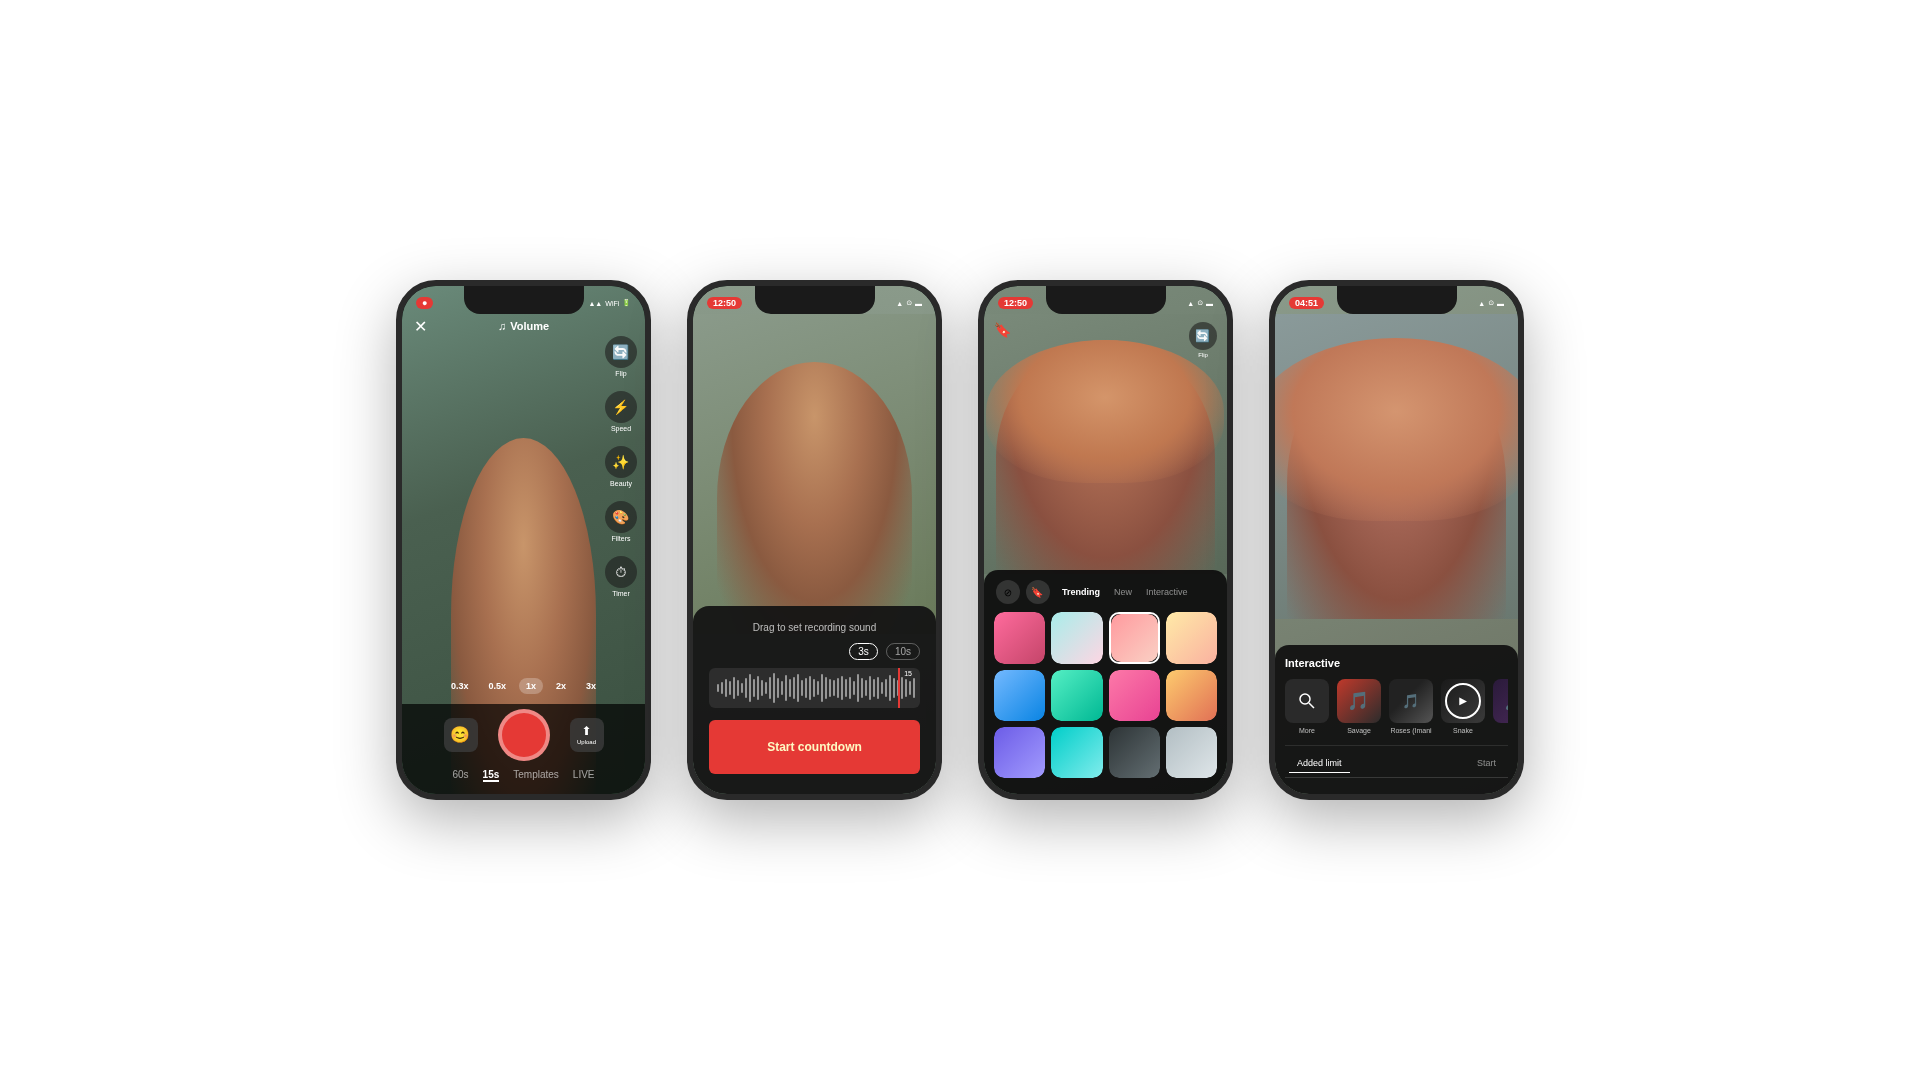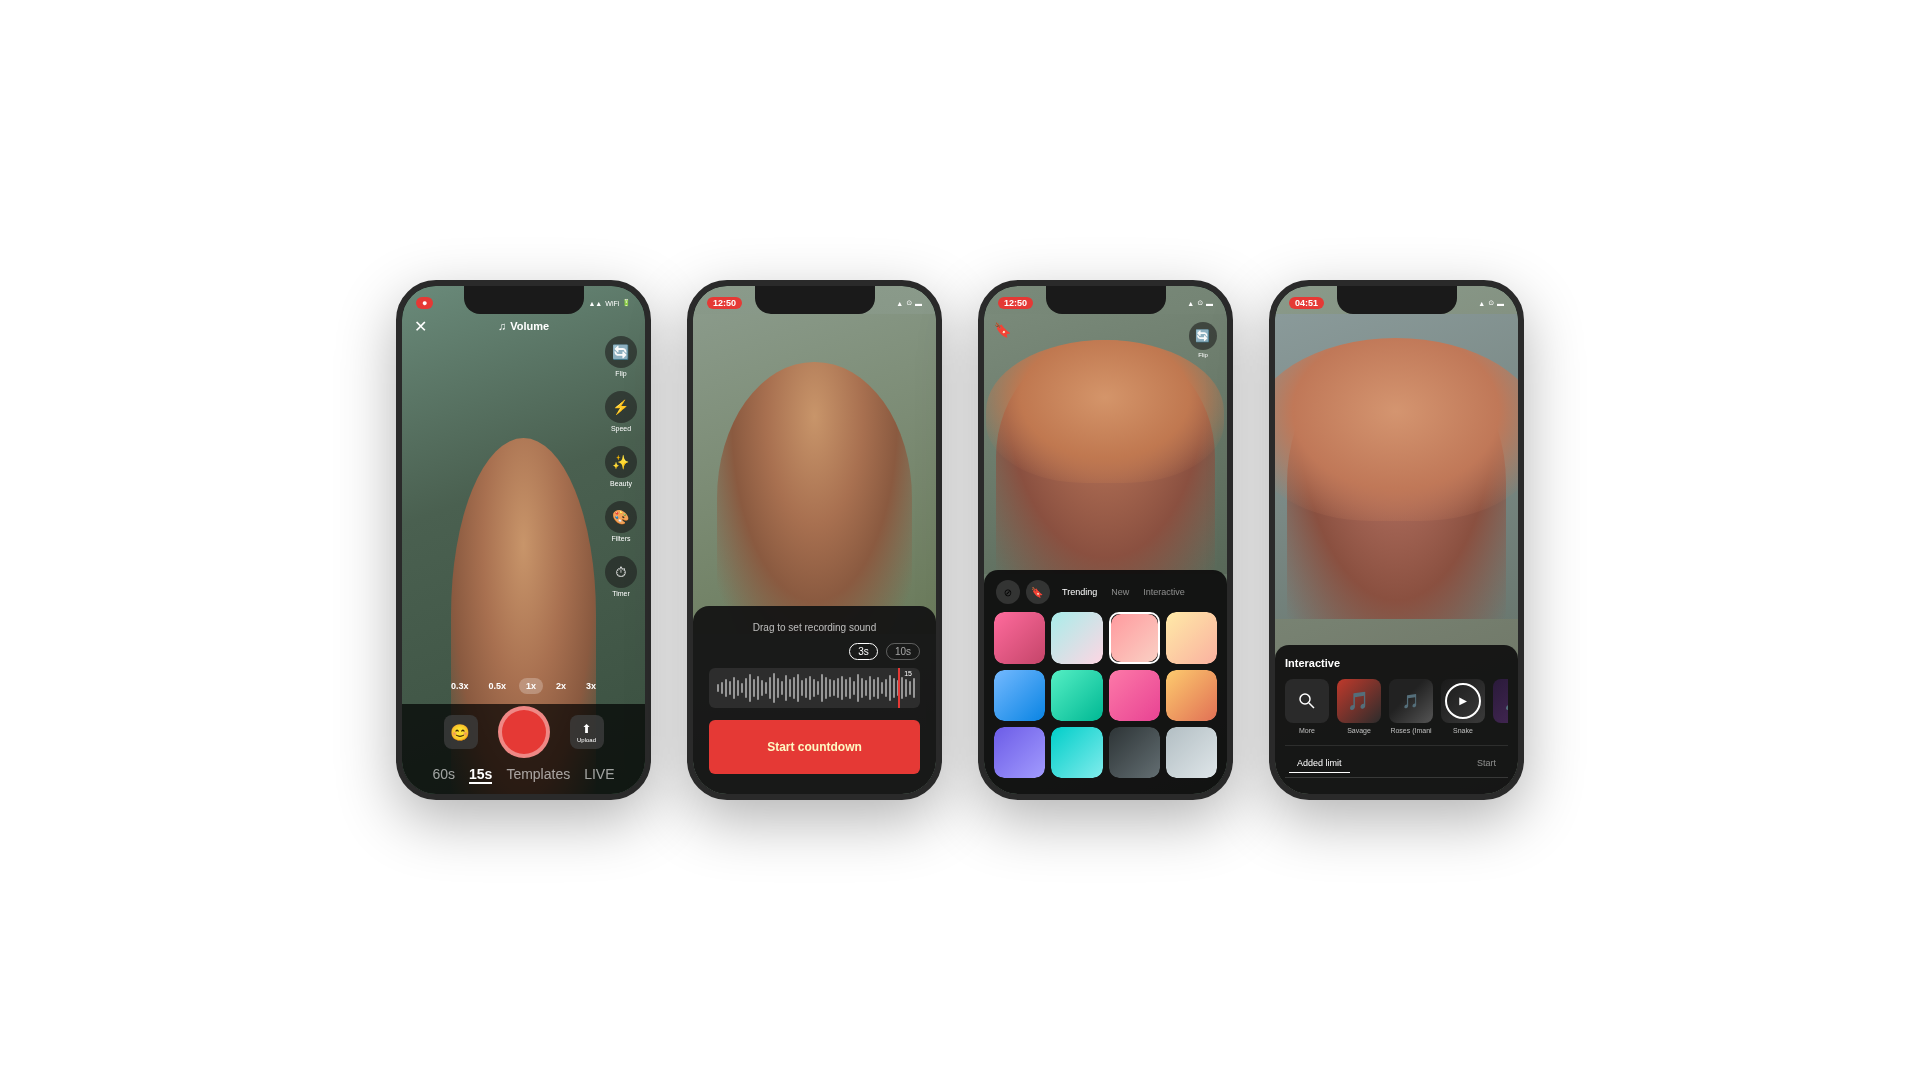--- a/index.html
+++ b/index.html
@@ -215,21 +215,21 @@
       align-items: center; justify-content: center;
       gap: 1px;
     }
     .upload-icon { color: white; font-size: 12px; }
     .upload-label { color: white; font-size: 6px; }
     .duration-tabs {
       display: flex;
       gap: 14px;
     }
     .dur-tab {
-      font-size: 14px;
+      font-size: 10px;
       color: rgba(255,255,255,0.6);
       text-align: right;
     }
     .dur-tab.active {
       color: white;
       font-weight: 700;
       border-bottom: 2px solid white;
     }
     
     .phone2-bg {
@@ -340,21 +340,21 @@
       margin-right: 4px;
     }
     .filter-tab {
       font-size: 9px;
       color: rgba(255,255,255,0.5);
       padding: 3px 6px;
       border-radius: 10px;
     }
     .filter-tab.active {
       color: white;
-      font-weight: 400;
+      font-weight: 700;
     }
     .filter-grid {
       display: grid;
       grid-template-columns: repeat(4, 1fr);
       gap: 6px;
     }
     .filter-item {
       width: 100%;
       aspect-ratio: 1;
       border-radius: 10px;

